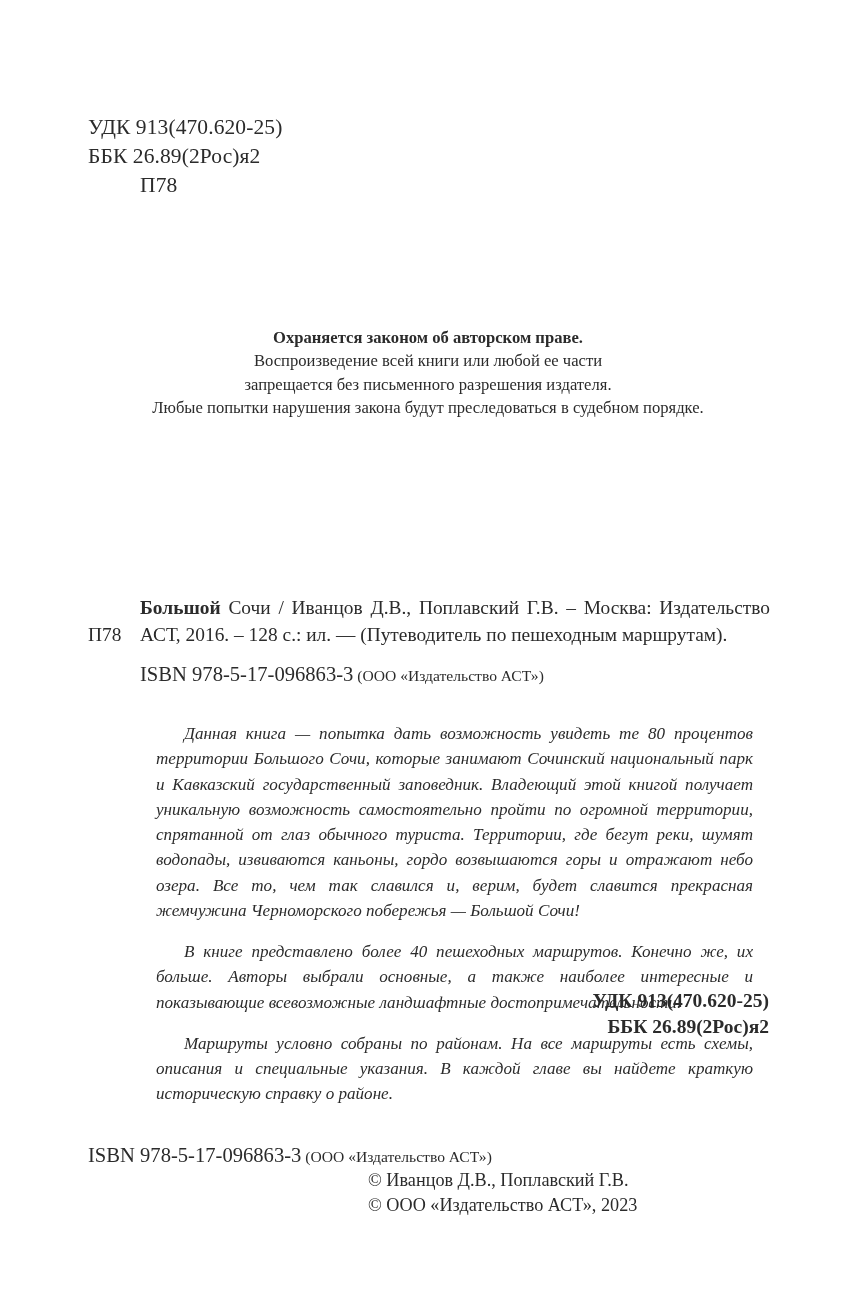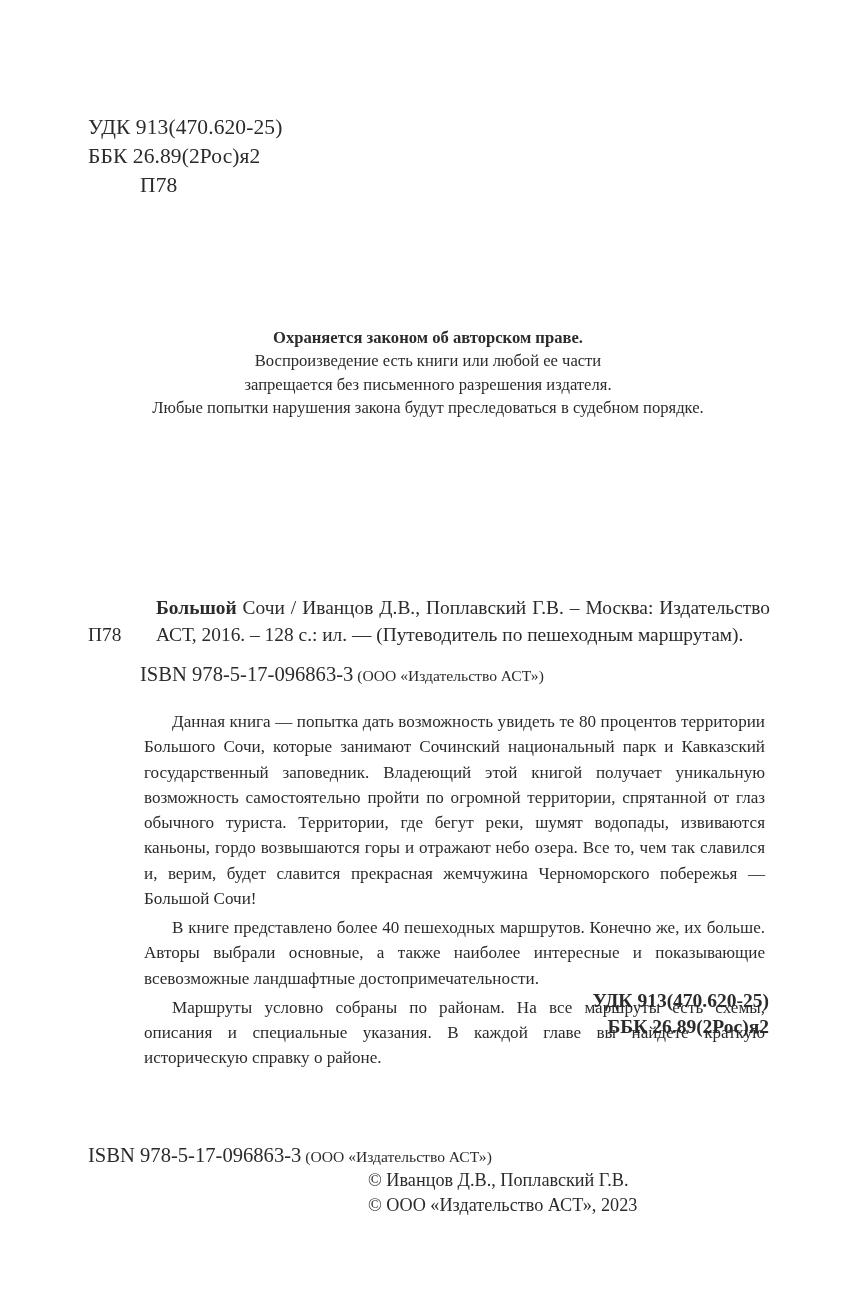--- a/index.html
+++ b/index.html
@@ -50,21 +50,21 @@
   .warning .w-bold { font-weight: bold; margin-top: 40px; }
 
   
   .biblio {
     position: absolute;
     left: 88px;
     top: 594px;
     width: 682px;
   }
   .biblio-body {
-    margin-left: 68px;
+    margin-left: 52px;
     font-size: 19.4px;
     line-height: 27.2px;
     text-align: justify;
     text-justify: inter-word;
   }
   .biblio-hang {
     position: absolute;
     left: 0px;
     top: 27px;
     font-size: 19.4px;
@@ -87,23 +87,24 @@
     position: absolute;
     left: 140px;
     top: 705px;
     width: 629px;
     font-size: 17.1px;
     line-height: 25.25px;
     text-align: justify;
     text-justify: inter-word;
   }
   .annotation p {
-    margin: 4px;
+    margin: 16px;
     text-indent: 28px;
     hyphens: manual;
+    font-style: italic;
   }
 
   
   .udk-right {
     position: absolute;
     left: 368px;
     top: 988px;
     width: 401px;
     text-align: right;
     font-weight: bold;
@@ -142,21 +143,21 @@
 <div class="page">
 
   <div class="udk-block">
     <span class="line">УДК 913(470.620-25)</span>
     <span class="line">ББК 26.89(2Рос)я2</span>
     <span class="line p78">П78</span>
   </div>
 
   <div class="warning">
     <span class="w-line w-bold">Охраняется законом об авторском праве.</span>
-    <span class="w-line">Воспроизведение есть книги или любой ее части</span>
+    <span class="w-line">Воспроизведение всей книги или любой ее части</span>
     <span class="w-line">запрещается без письменного разрешения издателя.</span>
     <span class="w-line">Любые попытки нарушения закона будут преследоваться в судебном порядке.</span>
   </div>
 
   <div class="biblio">
     <span class="biblio-hang">П78</span>
     <div class="biblio-body"><span class="biblio-title">Большой</span><span> Сочи  / Иванцов Д.В., Поплавский Г.В. – Москва: Издательство АСТ, 2016. – 128 с.: ил. — (Путеводитель по пешеходным маршрутам).</span></div>
     <div class="isbn-line"><span>ISBN 978-5-17-096863-3</span><span class="isbn-sub"> (ООО «Издательство АСТ»)</span></div>
   </div>
 

